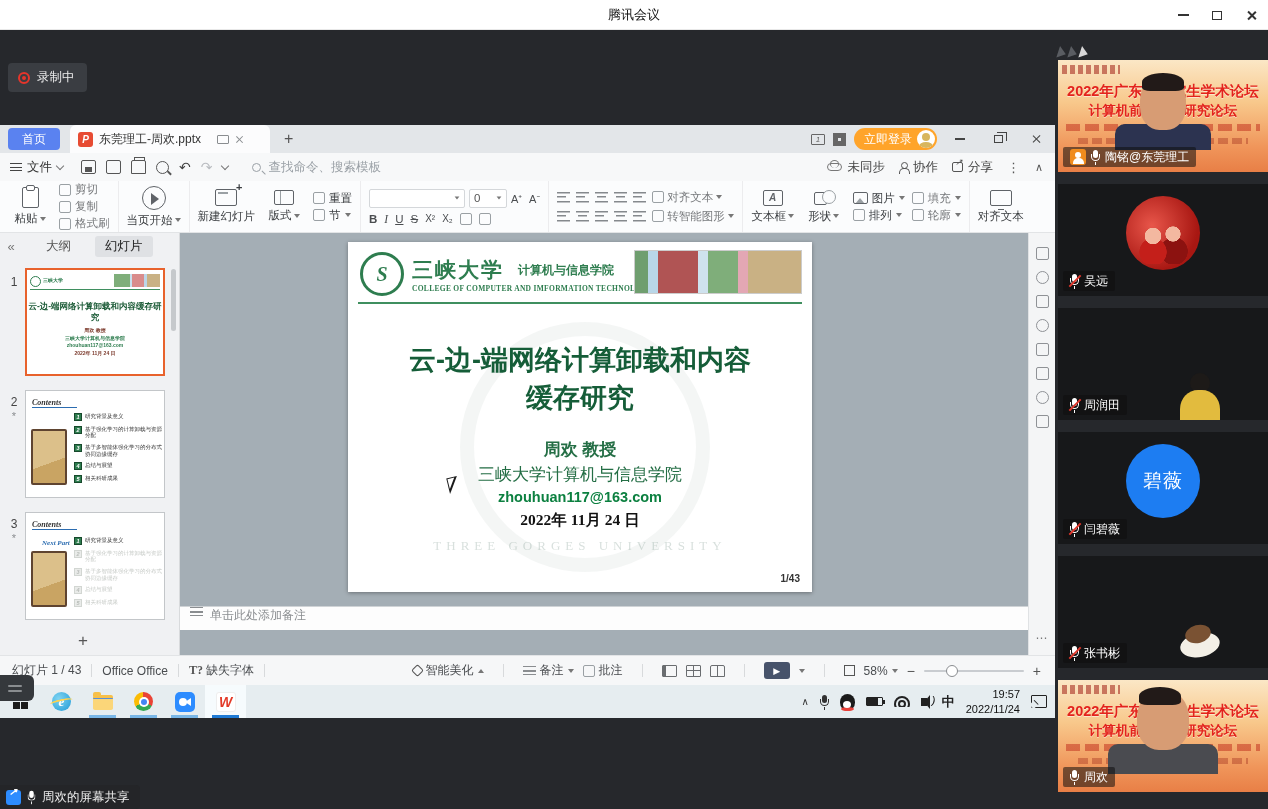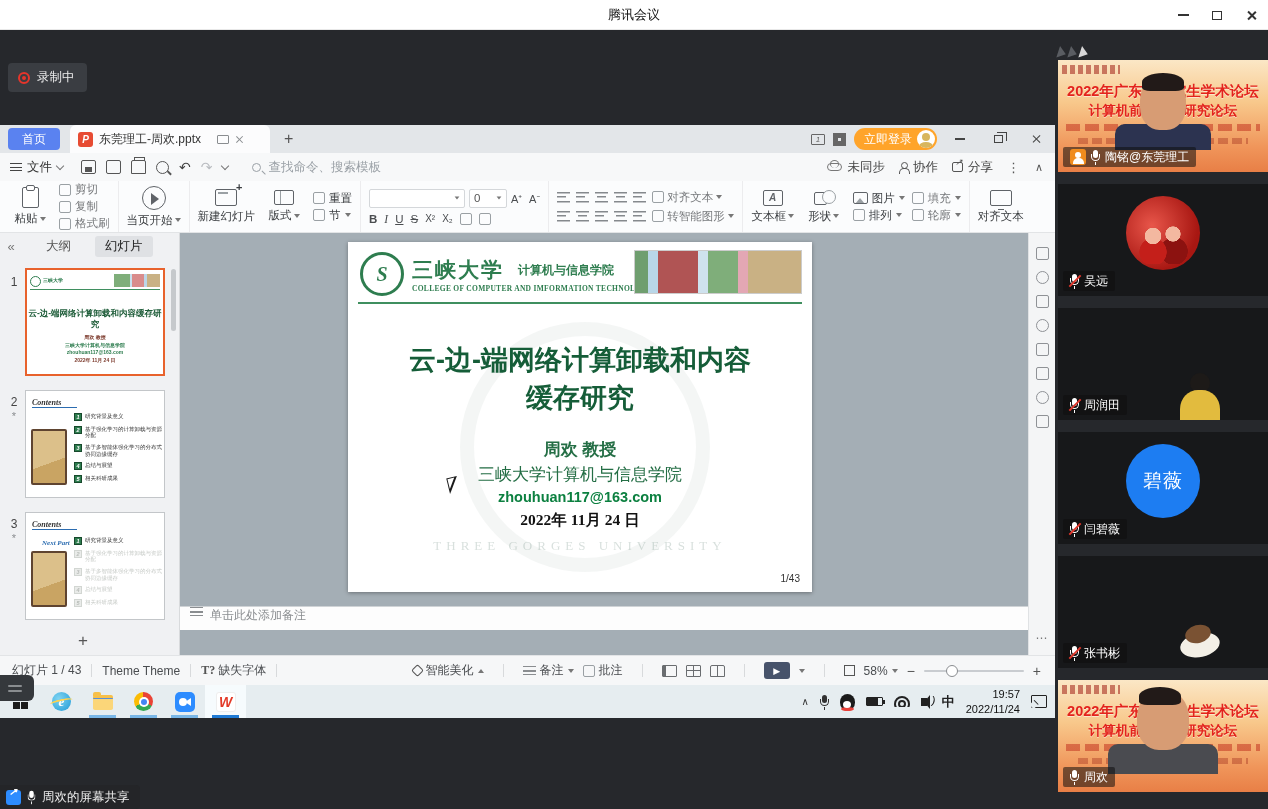--- a/index.html
+++ b/index.html
@@ -138,21 +138,21 @@
 .star{color:#8a8d90;font-size:11px;}
 .thumb{position:absolute;left:25px;width:140px;height:108px;background:#fff;border:1px solid #c3c6c9;overflow:hidden;}
 .thumb.sel{border:2px solid #e8622c;}
 .pscroll{position:absolute;right:3px;top:36px;width:5px;height:62px;background:#c6c9cc;border-radius:3px;}
 .addslide{position:absolute;left:78px;top:398px;font-size:17px;color:#555;}
 
 .m1head{position:relative;height:17px;margin:3px 3px 0;border-bottom:1px solid #3f8f5f;display:flex;align-items:center;gap:2px;}
 .m1logo{width:11px;height:11px;border:1.5px solid #2e7d4f;border-radius:50%;}
 .m1txt{font-size:5px;color:#2e7d4f;font-weight:bold;line-height:1.1;}
 .m1photo{position:absolute;right:0;top:1px;width:46px;height:13px;background:linear-gradient(90deg,#7fae7a 0 34%,#c8e0ee 34% 40%,#d98c8c 40% 66%,#bcd6e8 66% 72%,#c9b184 72% 100%);}
-.m1title{margin-top:18px;text-align:center;font-size:8.5px;font-weight:bold;color:#1d5c38;line-height:1.25;}
+.m1title{margin-top:11px;text-align:center;font-size:8.5px;font-weight:bold;color:#1d5c38;line-height:1.25;}
 .m1auth{margin-top:5px;text-align:center;font-size:5px;color:#7c3a2c;font-weight:bold;line-height:1.5;}
 .m1auth .g{color:#2e7d4f;}
 
 .m2head{margin:4px 0 0 6px;font-family:"Liberation Serif",serif;font-style:italic;font-weight:bold;font-size:8px;color:#333;border-bottom:1.3px solid #2b6cb0;display:inline-block;padding-right:16px;}
 .m2sub{margin-left:16px;font-family:"Liberation Serif",serif;font-style:italic;font-weight:bold;font-size:7px;color:#2b6cb0;}
 .m2img{position:absolute;left:5px;top:38px;width:36px;height:56px;background:linear-gradient(160deg,#dcc08a 0 60%,#c9a463 60% 100%);border:2px solid #5f4430;border-radius:2px;}
 .m2list{position:absolute;left:48px;top:22px;display:flex;flex-direction:column;gap:4.5px;}
 .m2it{display:flex;align-items:flex-start;gap:3px;}
 .m2n{width:8px;height:8px;background:#2e7d4f;color:#fff;font-size:5.5px;font-weight:bold;display:flex;align-items:center;justify-content:center;flex:0 0 auto;border:1px solid #17492c;}
 .m2t{font-size:5.5px;color:#333;line-height:1.25;width:78px;}
@@ -167,21 +167,21 @@
 .scoll{position:absolute;left:160px;top:12px;font-size:12px;font-weight:bold;color:#2e7d4f;}
 .sen{position:absolute;left:54px;top:34px;font-size:7.5px;font-weight:bold;color:#2e7d4f;font-family:"Liberation Serif",serif;letter-spacing:.3px;}
 .sphoto{position:absolute;right:0;top:0;width:168px;height:44px;background:linear-gradient(90deg,#6f9e6f 0 8%,#b9d6e8 8% 14%,#b05454 14% 38%,#cfe2ee 38% 44%,#7fae7a 44% 62%,#e3a7b4 62% 68%,#c9b184 68% 100%);border:1px solid #ccc;}
 .stitle{position:absolute;left:0;top:100px;width:464px;text-align:center;font-size:27px;font-weight:bold;color:#155d38;line-height:1.4;}
 .sauthor{position:absolute;left:0;top:196px;width:464px;text-align:center;font-size:17px;font-weight:bold;color:#246e45;}
 .saffil{position:absolute;left:0;top:221px;width:464px;text-align:center;font-size:17px;color:#246e45;}
 .semail{position:absolute;left:0;top:247px;width:464px;text-align:center;font-size:14.5px;font-weight:bold;color:#0c8040;}
 .sdate{position:absolute;left:0;top:268px;width:464px;text-align:center;font-size:15.5px;font-weight:bold;color:#111;font-family:"Liberation Serif",serif;}
 .swm{position:absolute;left:112px;top:80px;width:250px;height:250px;border:14px solid rgba(110,145,130,.08);border-radius:50%;}
 .swmtxt{position:absolute;left:0;top:296px;width:464px;text-align:center;font-size:13px;letter-spacing:5px;color:rgba(100,130,118,.25);font-family:"Liberation Serif",serif;}
-.spage{position:absolute;right:12px;bottom:8px;font-size:10px;font-weight:normal;color:#333;}
+.spage{position:absolute;right:12px;bottom:8px;font-size:10px;font-weight:bold;color:#333;}
 .cursor{position:absolute;left:100px;top:235px;width:0;height:0;border-left:11px solid #1a1a1a;border-bottom:16px solid transparent;transform:rotate(-14deg);}
 .cursor::after{content:"";position:absolute;left:-10px;top:1px;width:0;height:0;border-left:7px solid #fff;border-bottom:10px solid transparent;}
 .notesbar{position:absolute;left:0;top:373px;width:848px;height:24px;background:#fdfdfd;border-top:1px solid #cfd3d6;display:flex;gap:7px;padding-left:10px;color:#8a8d90;font-size:12px;}
 .nlines{width:13px;height:9px;border-top:1.5px solid #8a8d90;border-bottom:1.5px solid #8a8d90;position:relative;}
 .nlines::after{content:"";position:absolute;left:0;top:3px;width:13px;height:1.5px;background:#8a8d90;}
 .rail{position:absolute;left:1028px;top:0;width:27px;height:422px;background:#f4f5f6;border-left:1px solid #e0e2e4;display:flex;flex-direction:column;align-items:center;padding-top:14px;gap:11px;}
 .rico{width:13px;height:13px;border:1.3px solid #8f9296;border-radius:2px;}
 .rico.r{border-radius:50%;}
 .raildots{margin-top:auto;margin-bottom:10px;color:#777;font-size:12px;letter-spacing:1px;}
 
@@ -669,21 +669,21 @@
           <i class="rico r"></i>
           <i class="rico"></i>
           <span class="raildots">⋯</span>
         </div>
       </div>
 
       <div class="statusbar">
         <div class="sleft">
           <span>幻灯片 1 / 43</span>
           <i class="sepl"></i>
-          <span>Theme Theme</span>
+          <span>Office Office</span>
           <i class="sepl"></i>
           <span class="tq">T?</span>
           <span>缺失字体</span>
           <i class="sepl"></i>
         </div>
         <div class="sright">
           <span class="sitem">
               <i class="diamond"></i>
               <span>智能美化</span>
               <i class="upcaret"></i>

